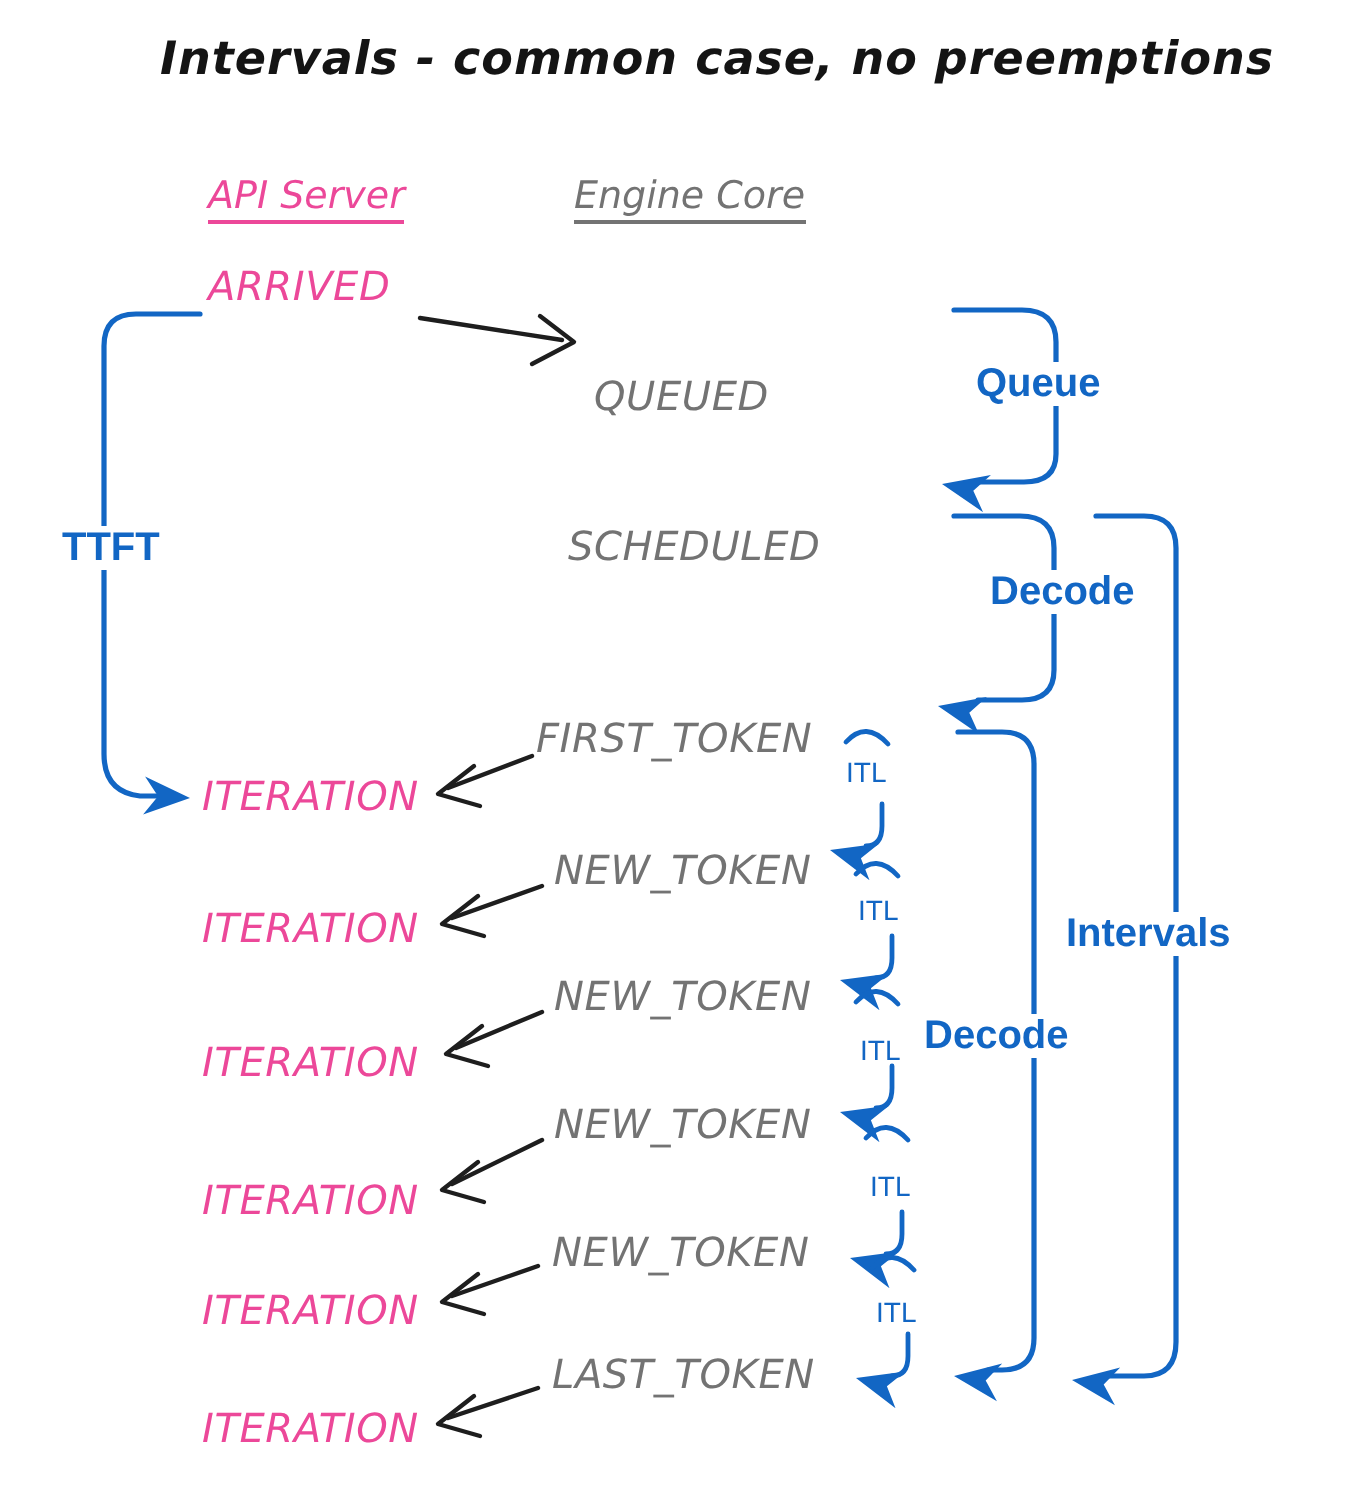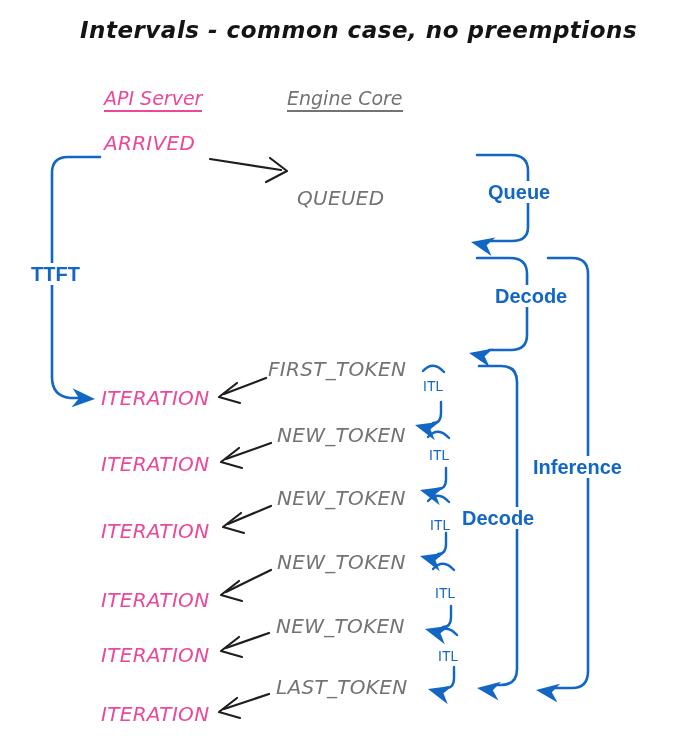--- a/index.html
+++ b/index.html
@@ -95,31 +95,32 @@
 
   <div class="txt hand event api" style="left:104px;top:132px;">ARRIVED</div>
   <div class="txt hand event api" style="left:101px;top:387px;">ITERATION</div>
   <div class="txt hand event api" style="left:101px;top:453px;">ITERATION</div>
   <div class="txt hand event api" style="left:101px;top:520px;">ITERATION</div>
   <div class="txt hand event api" style="left:101px;top:589px;">ITERATION</div>
   <div class="txt hand event api" style="left:101px;top:644px;">ITERATION</div>
   <div class="txt hand event api" style="left:101px;top:703px;">ITERATION</div>
 
   <div class="txt hand event engine" style="left:297px;top:163px;margin-top:24px;">QUEUED</div>
+  <div class="txt hand event engine" style="left:284px;top:262px;">SCHEDULED</div>
   <div class="txt hand event engine" style="left:268px;top:358px;">FIRST_TOKEN</div>
   <div class="txt hand event engine" style="left:277px;top:424px;">NEW_TOKEN</div>
   <div class="txt hand event engine" style="left:277px;top:487px;">NEW_TOKEN</div>
   <div class="txt hand event engine" style="left:277px;top:551px;">NEW_TOKEN</div>
   <div class="txt hand event engine" style="left:276px;top:615px;">NEW_TOKEN</div>
   <div class="txt hand event engine" style="left:276px;top:676px;">LAST_TOKEN</div>
 
   <div class="txt blue big bluebg" style="left:16px;top:263px;margin-left:12px;">TTFT</div>
   <div class="txt blue big bluebg" style="left:485px;top:181px;">Queue</div>
   <div class="txt blue big bluebg" style="left:492px;top:285px;">Decode</div>
   <div class="txt blue big bluebg" style="left:459px;top:507px;">Decode</div>
-  <div class="txt blue big bluebg" style="left:530px;top:456px;">Inference</div>
+  <div class="txt blue big bluebg" style="left:530px;top:456px;">Intervals</div>
   <div class="txt blue itl" style="left:423px;top:379px;">ITL</div>
   <div class="txt blue itl" style="left:429px;top:448px;">ITL</div>
   <div class="txt blue itl" style="left:430px;top:518px;">ITL</div>
   <div class="txt blue itl" style="left:435px;top:586px;">ITL</div>
   <div class="txt blue itl" style="left:438px;top:649px;">ITL</div>
 
 </div>
 
 </body></html>

